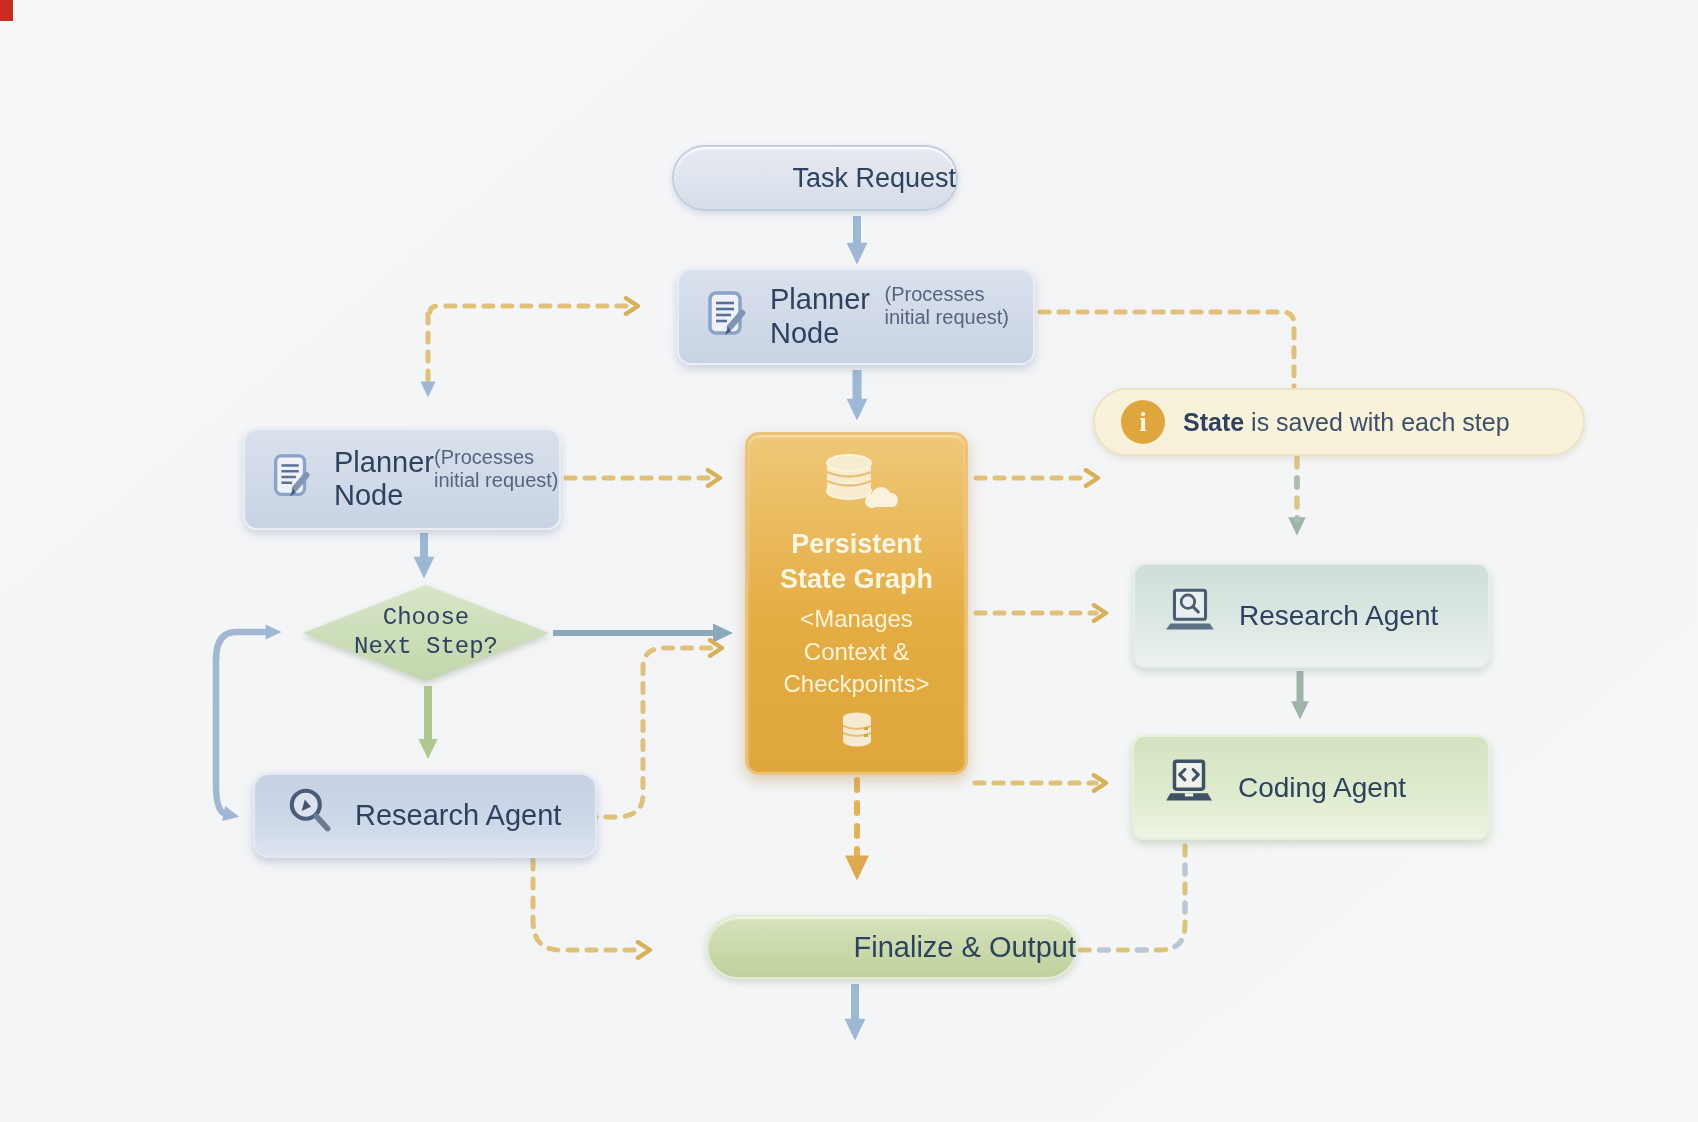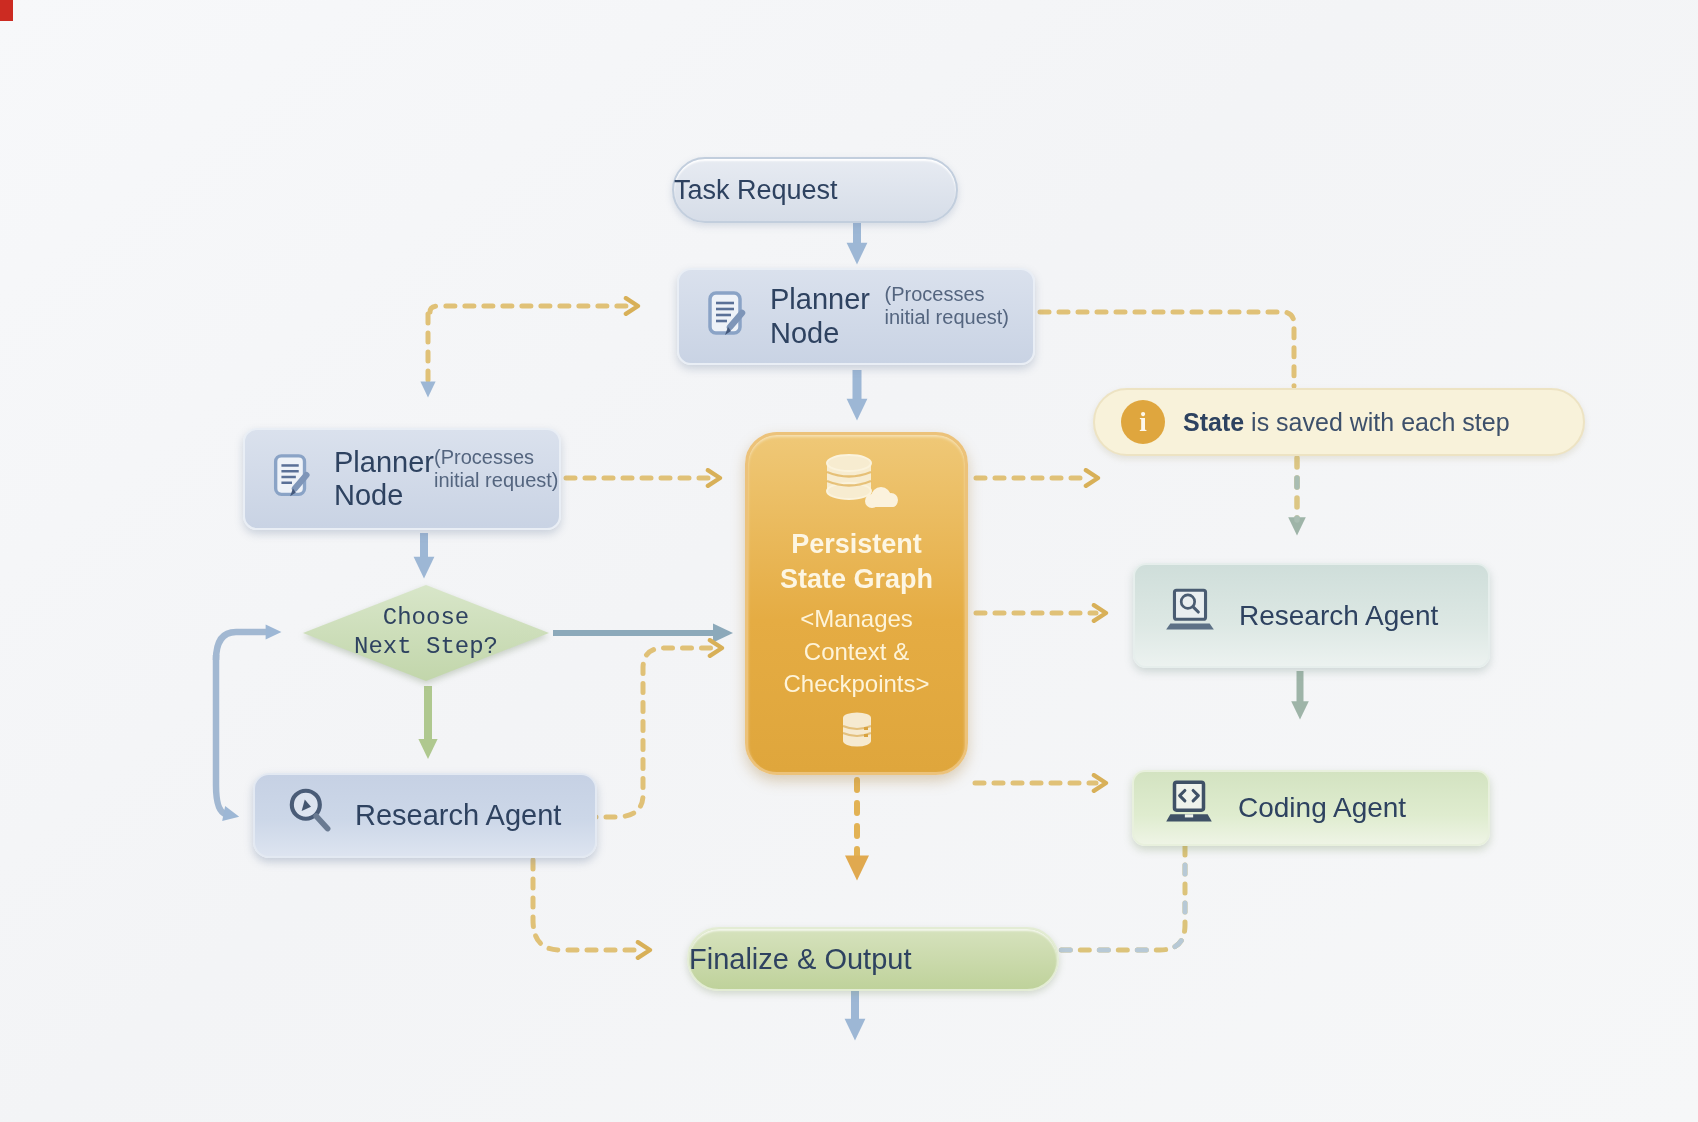--- a/index.html
+++ b/index.html
@@ -8,29 +8,29 @@
     background:linear-gradient(140deg,#f7f8fa 0%,#f3f4f6 45%,#f6f7f8 100%);
     font-family:"Liberation Sans","DejaVu Sans",sans-serif;
   }
   .node{position:absolute;box-sizing:border-box;display:flex;align-items:center;}
   .navy{color:#2e4260;}
   #title{
     position:absolute;left:0;right:0;top:44px;text-align:center;
     font-size:45px;font-weight:bold;color:#273a58;letter-spacing:-0.5px;
   }
   
-  .pill{justify-content:flex-start;border-radius:34px;margin-top:12px;}
+  .pill{justify-content:flex-end;border-radius:34px;}
   #task{
     left:672px;top:145px;width:286px;height:66px;
     background:linear-gradient(180deg,#e7ebf2 0%,#d6dde8 100%);
     border:2px solid #c2cedd;box-shadow:0 3px 7px rgba(120,140,170,.25), inset 0 2px 2px #fff;
     font-size:27px;
   }
   #finalize{
-    left:687px;top:915px;width:372px;height:64px;
+    left:706px;top:915px;width:372px;height:64px;
     background:linear-gradient(180deg,#d6e2bd 0%,#bfd29b 100%);
     border:2px solid #e3ecd4;box-shadow:0 3px 7px rgba(130,150,110,.3), inset 0 2px 2px rgba(255,255,255,.7);
     font-size:29px;
   }
   
   .planner{
     border-radius:14px;padding-left:22px;gap:17px;
     background:linear-gradient(180deg,#dae1ed 0%,#c9d3e4 100%);
     border:2px solid #e9eef5;box-shadow:0 4px 9px rgba(110,130,160,.3);
   }
@@ -44,21 +44,21 @@
     filter:drop-shadow(0 3px 3px rgba(120,140,110,.35));}
   #decision{
     width:100%;height:100%;display:flex;align-items:center;justify-content:center;text-align:center;
     clip-path:polygon(50% 0,100% 50%,50% 100%,0 50%);
     background:linear-gradient(180deg,#d8e6c9 0%,#c2d6ab 100%);
     font-size:24px;line-height:1.2;color:#2e4260;
   }
   #decision span{display:block;max-width:150px;font-family:Liberation Mono, monospace;}
   
   #state{
-    left:745px;top:432px;width:223px;height:343px;border-radius:32px;
+    left:745px;top:432px;width:223px;height:343px;border-radius:14px;
     background:linear-gradient(180deg,#efc877 0%,#e5ac43 55%,#dfa63c 100%);
     border:3px solid #ecc27a;box-shadow:0 6px 14px rgba(170,130,60,.35), inset 0 2px 3px rgba(255,255,255,.45);
     flex-direction:column;justify-content:flex-start;padding:16px 12px 10px;gap:6px;
   }
   #state .t1{font-size:27px;font-weight:bold;color:#fdf6e3;text-align:center;line-height:1.3;max-width:180px;}
   #state .t2{font-size:24px;color:rgba(255,248,226,.95);text-align:center;line-height:1.35;max-width:175px;}
   
   #callout{
     left:1093px;top:388px;width:492px;height:68px;border-radius:34px;
     background:#f8f2da;border:2px solid #ede3c3;box-shadow:0 3px 6px rgba(170,160,120,.22);
@@ -71,21 +71,21 @@
   }
   #callout b{color:#2d4260;margin-top:35px;}
   
   .agentR{border-radius:13px;padding-left:26px;gap:20px;font-size:28px;color:#2e4260;}
   #researchR{
     left:1133px;top:563px;width:357px;height:105px;
     background:linear-gradient(180deg,#cfdeda 0%,#dde8e4 60%,#ecf2f0 100%);
     border:2px solid #e6eeec;box-shadow:0 4px 9px rgba(120,145,140,.3);
   }
   #coding{
-    left:1132px;top:770px;width:358px;height:76px;
+    left:1132px;top:735px;width:358px;height:105px;
     background:linear-gradient(180deg,#d3e3c1 0%,#dfeccf 60%,#eef4e5 100%);
     border:2px solid #e8f0dd;box-shadow:0 4px 9px rgba(120,145,100,.3);
   }
   
   #researchL{
     left:253px;top:773px;width:344px;height:85px;border-radius:16px;
     background:linear-gradient(180deg,#c6d1e4 0%,#ccd7e8 55%,#dde4f0 100%);
     border:2px solid #e3e9f2;box-shadow:0 4px 9px rgba(110,130,160,.35);
     padding-left:28px;gap:16px;font-size:29px;color:#2e4260;
   }

